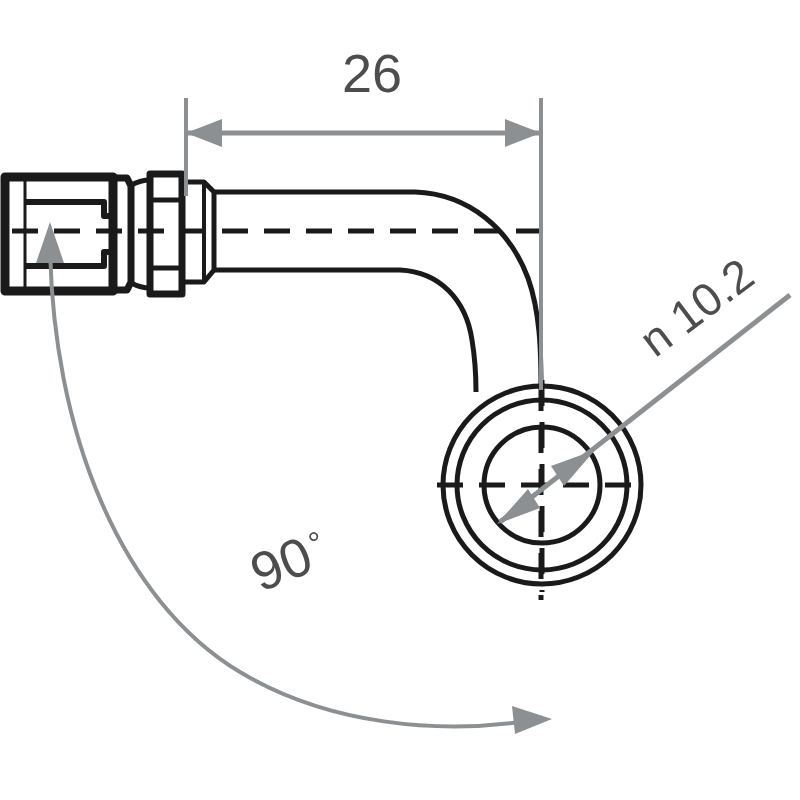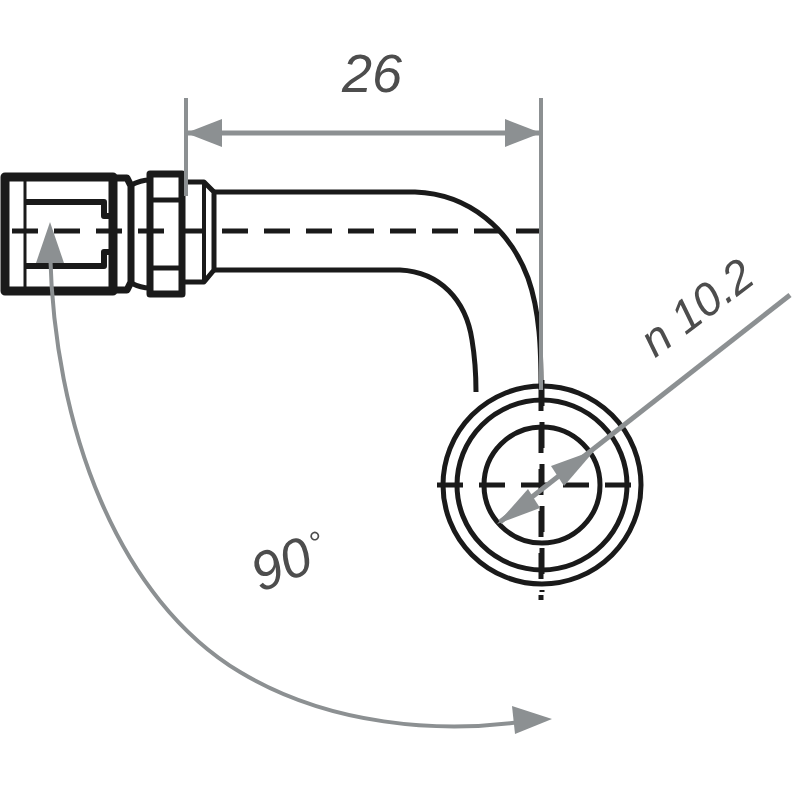--- a/index.html
+++ b/index.html
@@ -9,21 +9,20 @@
   }
   body {
     font-family: "Liberation Sans", sans-serif;
   }
   #drawing-root {
     position: relative;
     width: 800px;
     height: 776px;
     background: #ffffff;
     overflow: hidden;
-    font-style: italic;
   }
   #drawing-svg {
     position: absolute;
     left: 0;
     top: 0;
     width: 800px;
     height: 800px;
     display: block;
   }
   .dim-text {

